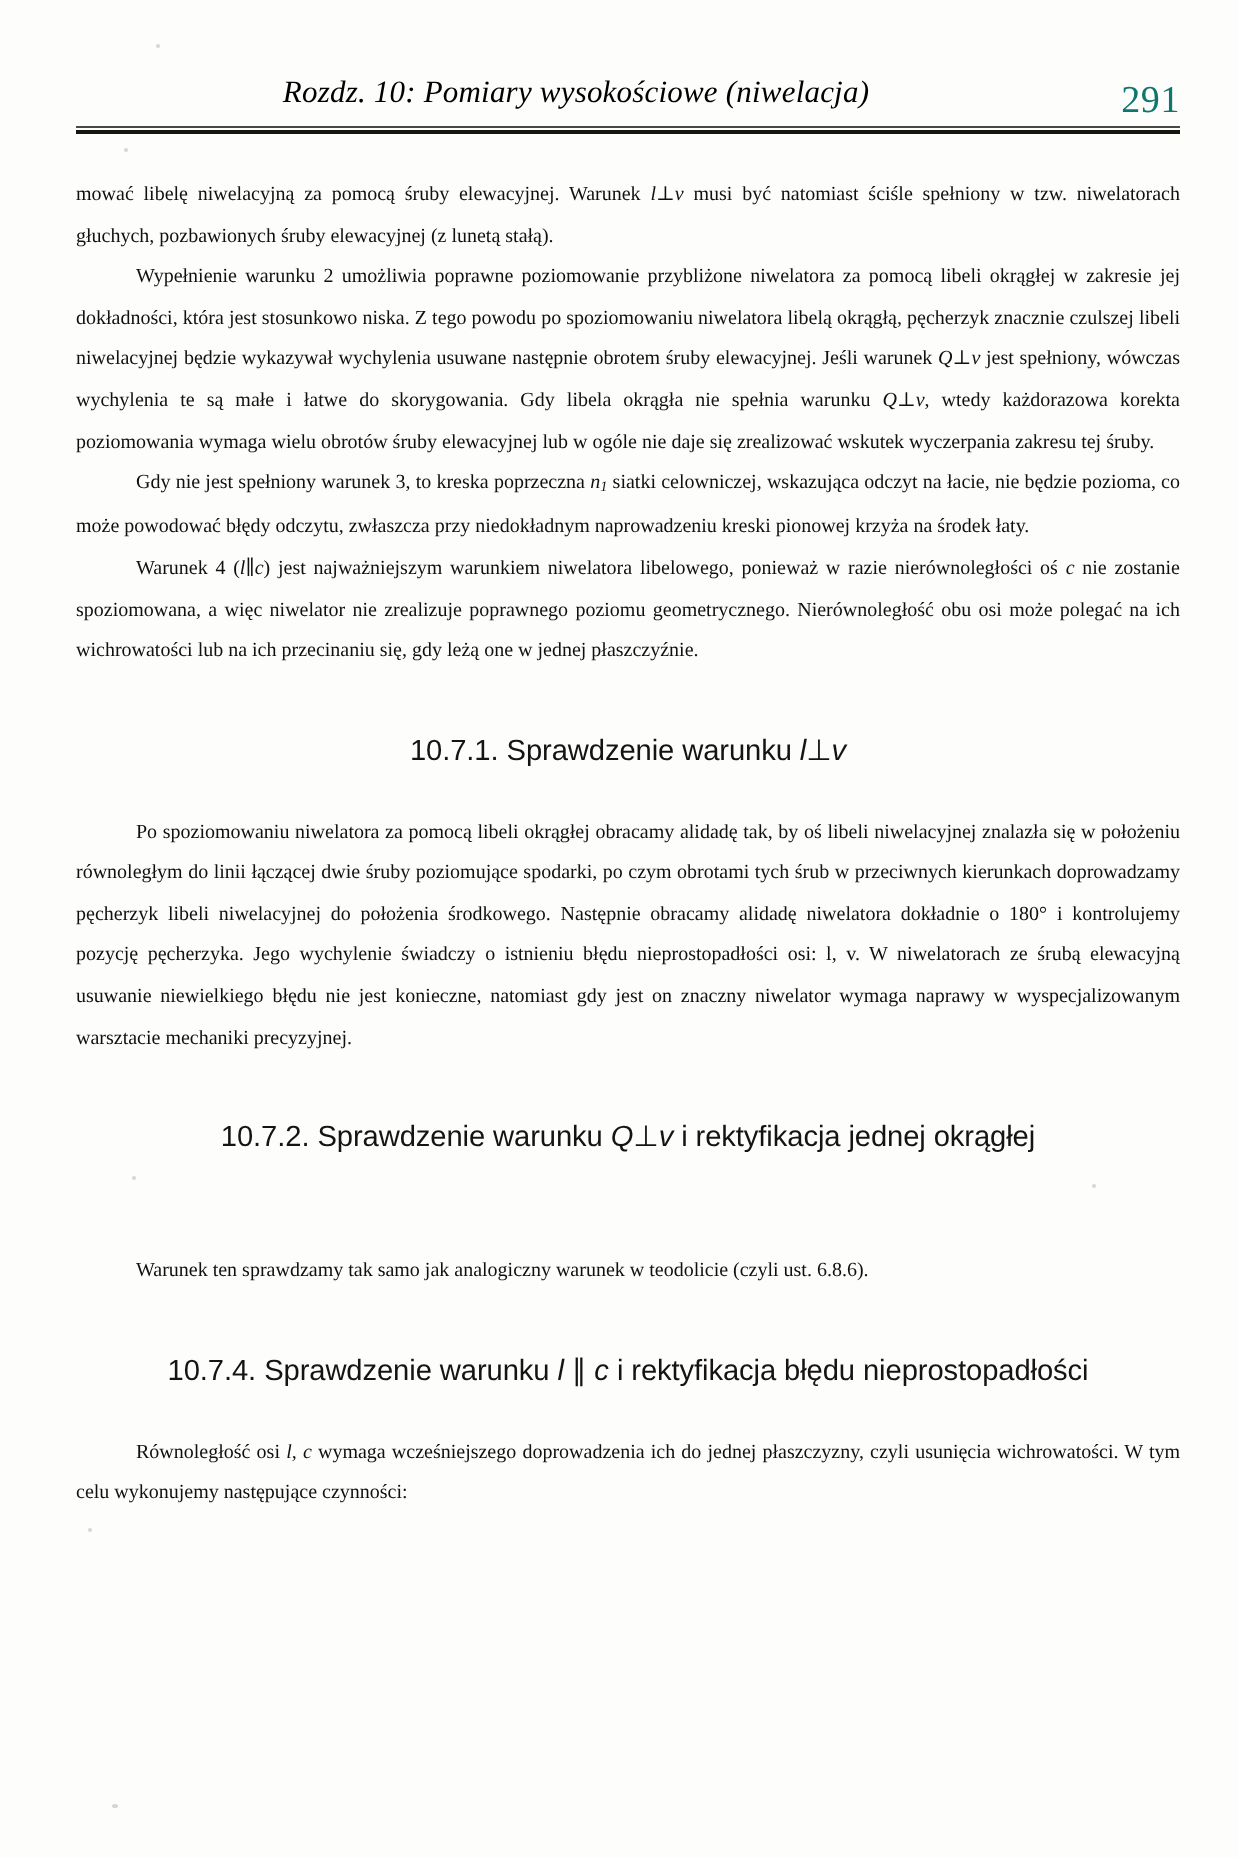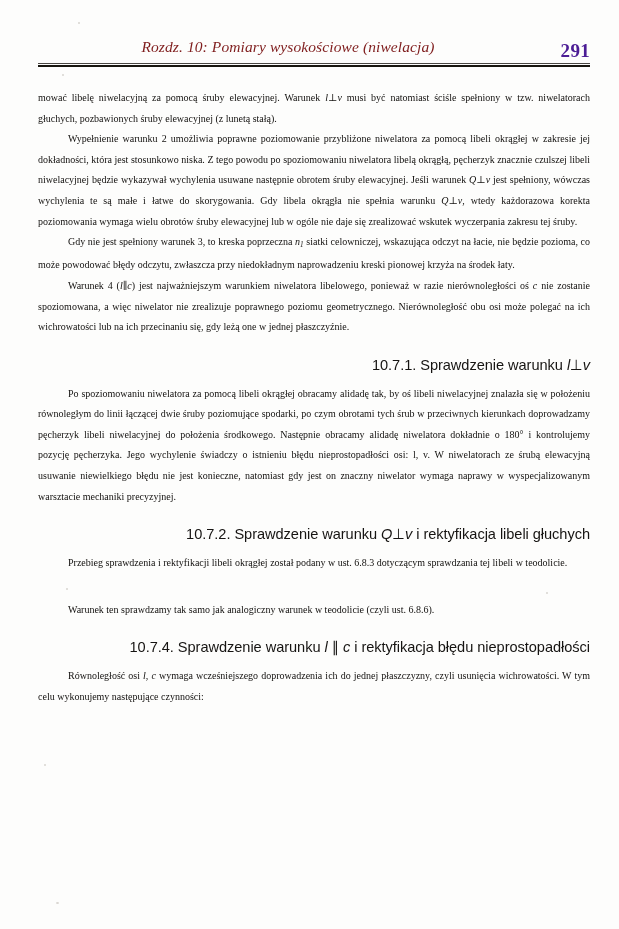--- a/index.html
+++ b/index.html
@@ -28,30 +28,30 @@
   .header-title {
     position: absolute;
     left: 0;
     top: 0;
     width: 500px;
     text-align: center;
     font-style: italic;
     font-size: 15.5px;
     letter-spacing: 0.1px;
     white-space: nowrap;
-    color: #7f1d1d;
+    color: #000000;
   }
   .header-pageno {
     position: absolute;
     right: 0;
     top: 2px;
-    font-weight: bold;
+    font-weight: normal;
     font-size: 19px;
     letter-spacing: 0.3px;
-    color: #4c1d95;
+    color: #0f766e;
   }
   .header-rule {
     position: absolute;
     left: 0;
     top: 25px;
     width: 552px;
   }
   .header-rule .thin {
     height: 1px;
     background: #4a4744;
@@ -73,26 +73,26 @@
     text-align: justify;
     font-size: 10px;
     line-height: 20.6px;
     text-indent: 0;
     hyphens: manual;
   }
   p.indent {
     text-indent: 30px;
   }
   h3.section {
-    margin: 0;
+    margin: 12px;
     font-family: "Liberation Sans", "DejaVu Sans", sans-serif;
     font-weight: normal;
     font-size: 14.6px;
     line-height: 20px;
-    text-align: right;
+    text-align: center;
     color: #161412;
     letter-spacing: -0.05px;
   }
   .gap-s { height: 9px; }
   .gap-l { height: 17px; }
   i.sym {
     font-style: italic;
     font-family: "Liberation Serif", "DejaVu Serif", serif;
   }
   .section i.sym {
@@ -134,23 +134,22 @@
     <p class="para indent">Gdy nie jest spełniony warunek 3, to kreska poprzeczna <i class="sym">n<sub>1</sub></i> siatki celowniczej, wskazująca odczyt na łacie, nie będzie pozioma, co może powodować błędy odczytu, zwłaszcza przy niedokładnym naprowadzeniu kreski pionowej krzyża na środek łaty.</p>
 
     <p class="para indent">Warunek 4 (<i class="sym">l</i>∥<i class="sym">c</i>) jest najważniejszym warunkiem niwelatora libelowego, ponieważ w razie nierównoległości oś <i class="sym">c</i> nie zostanie spoziomowana, a więc niwelator nie zrealizuje poprawnego poziomu geometrycznego. Nierównoległość obu osi może polegać na ich wichrowatości lub na ich przecinaniu się, gdy leżą one w jednej płaszczyźnie.</p>
 
     <div class="gap-l"></div>
     <h3 class="section"><span>10.7.1.</span> <span>Sprawdzenie warunku</span> <i class="sym">l⊥v</i></h3>
     <div class="gap-s"></div>
     <p class="para indent">Po spoziomowaniu niwelatora za pomocą libeli okrągłej obracamy alidadę tak, by oś libeli niwelacyjnej znalazła się w położeniu równoległym do linii łączącej dwie śruby poziomujące spodarki, po czym obrotami tych śrub w przeciwnych kierunkach doprowadzamy pęcherzyk libeli niwelacyjnej do położenia środkowego. Następnie obracamy alidadę niwelatora dokładnie o 180° i kontrolujemy pozycję pęcherzyka. Jego wychylenie świadczy o istnieniu błędu nieprostopadłości osi: l, v. W niwelatorach ze śrubą elewacyjną usuwanie niewielkiego błędu nie jest konieczne, natomiast gdy jest on znaczny niwelator wymaga naprawy w wyspecjalizowanym warsztacie mechaniki precyzyjnej.</p>
 
     <div class="gap-l"></div>
-    <h3 class="section"><span>10.7.2.</span> <span>Sprawdzenie warunku</span> <i class="sym">Q⊥v</i> <span>i rektyfikacja libeli głuchych</span></h3>
+    <h3 class="section"><span>10.7.2.</span> <span>Sprawdzenie warunku</span> <i class="sym">Q⊥v</i> <span>i rektyfikacja jednej okrągłej</span></h3>
     <div class="gap-s"></div>
-    <p class="para indent">Przebieg sprawdzenia i rektyfikacji libeli okrągłej został podany w ust. 6.8.3 dotyczącym sprawdzania tej libeli w teodolicie.</p>
 
     <div class="gap-l"></div>
     <div class="gap-s"></div>
     <p class="para indent">Warunek ten sprawdzamy tak samo jak analogiczny warunek w teodolicie (czyli ust. 6.8.6).</p>
 
     <div class="gap-l"></div>
     <h3 class="section"><span>10.7.4.</span> <span>Sprawdzenie warunku</span> <i class="sym">l ∥ c</i> <span>i rektyfikacja błędu nieprostopadłości</span></h3>
     <div class="gap-s"></div>
     <p class="para indent">Równoległość osi <i class="sym">l</i>, <i class="sym">c</i> wymaga wcześniejszego doprowadzenia ich do jednej płaszczyzny, czyli usunięcia wichrowatości. W tym celu wykonujemy następujące czynności:</p>
 

